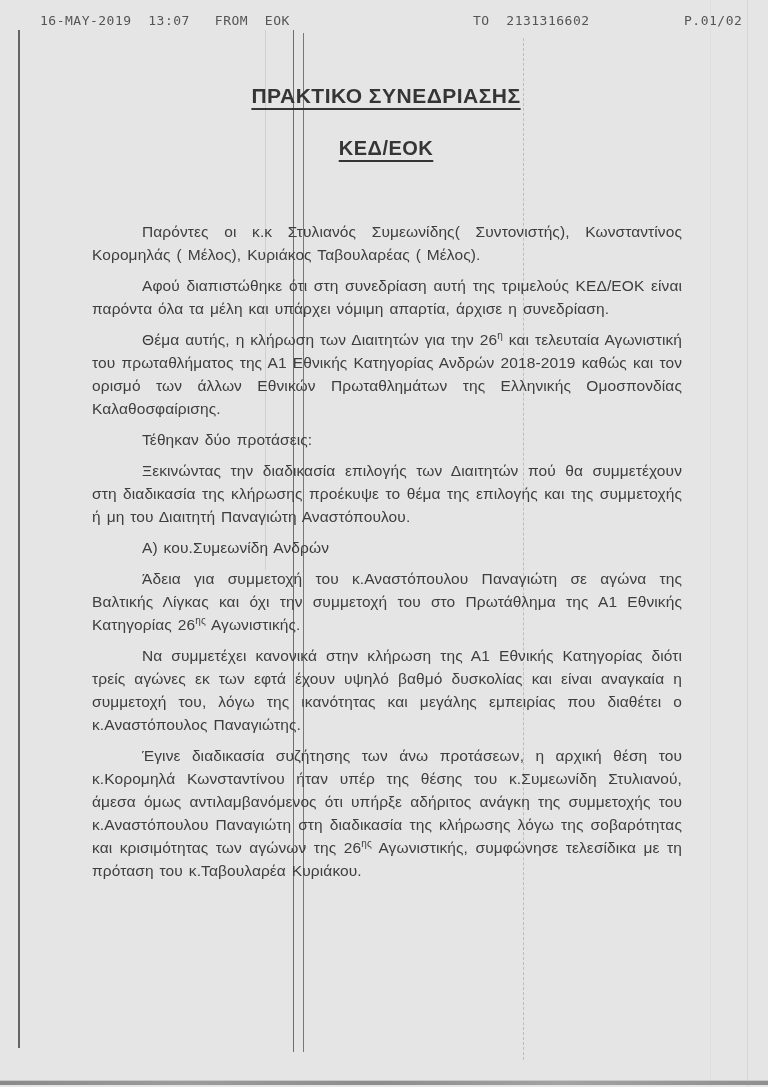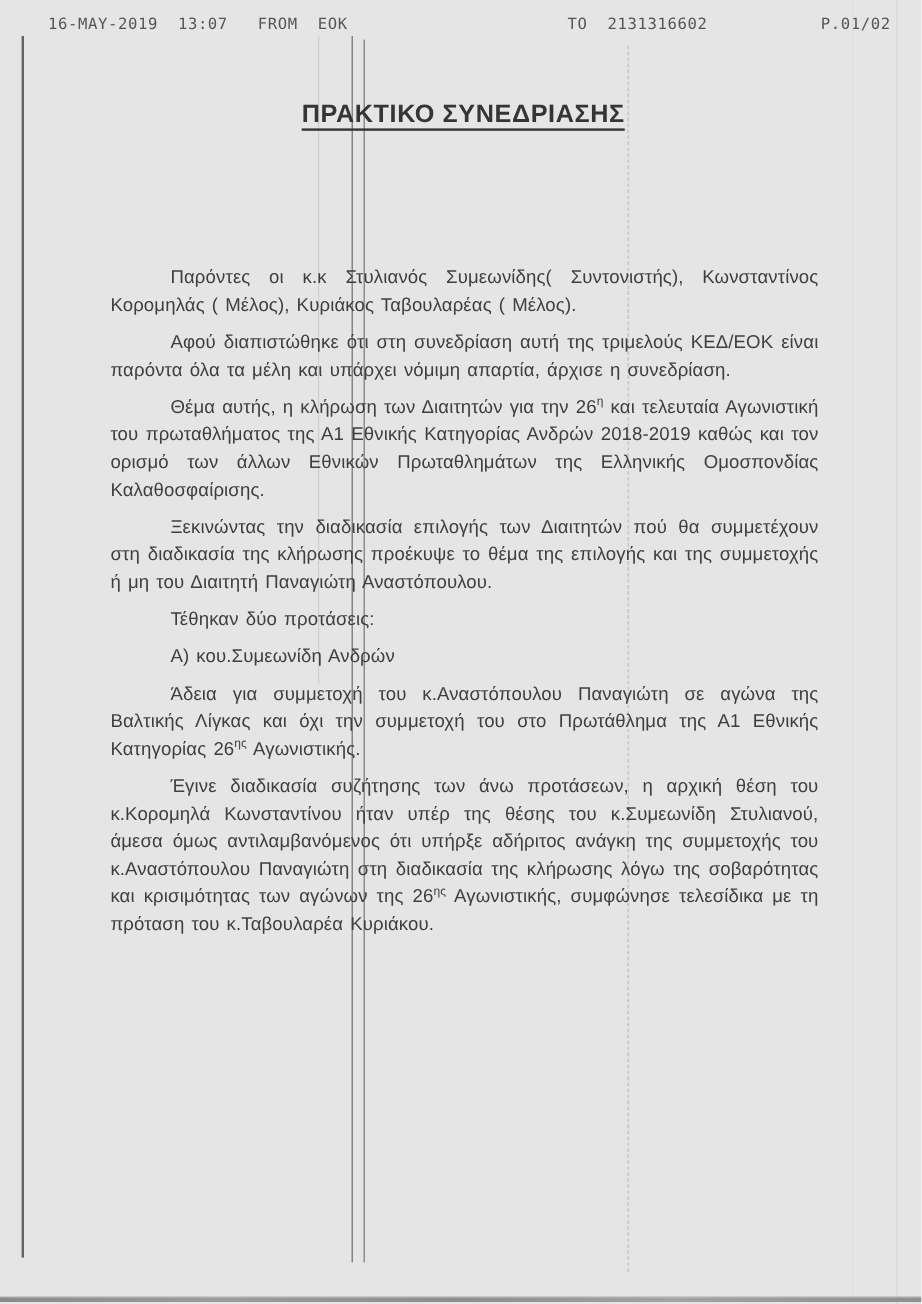--- a/index.html
+++ b/index.html
@@ -93,24 +93,26 @@
   <div class="artifact line-left"></div>
   <div class="artifact line-faint-a"></div>
   <div class="artifact line-mid-1"></div>
   <div class="artifact line-mid-2"></div>
   <div class="artifact line-dotted"></div>
   <div class="artifact line-right-1"></div>
   <div class="artifact line-right-2"></div>
   <div class="artifact bottom-band"></div>
 
   <div class="doc-title">ΠΡΑΚΤΙΚΟ ΣΥΝΕΔΡΙΑΣΗΣ</div>
+  <div class="doc-subtitle">ΚΕΔ/ΕΟΚ</div>
   <div class="doc-body">
       <p><span>Παρόντες οι κ.κ Στυλιανός Συμεωνίδης( Συντονιστής), Κωνσταντίνος Κορομηλάς ( Μέλος), Κυριάκος Ταβουλαρέας ( Μέλος).</span></p>
       <p><span>Αφού διαπιστώθηκε ότι στη συνεδρίαση αυτή της τριμελούς ΚΕΔ/ΕΟΚ είναι παρόντα όλα τα μέλη και υπάρχει νόμιμη απαρτία, άρχισε η συνεδρίαση.</span></p>
       <p><span>Θέμα αυτής, η κλήρωση των Διαιτητών για την 26</span><sup>η</sup><span> και τελευταία Αγωνιστική του πρωταθλήματος της Α1 Εθνικής Κατηγορίας Ανδρών 2018-2019 καθώς και τον ορισμό των άλλων Εθνικών Πρωταθλημάτων της Ελληνικής Ομοσπονδίας Καλαθοσφαίρισης.</span></p>
+      <p><span>Τέθηκαν δύο προτάσεις:</span></p>
       <p><span>Ξεκινώντας την διαδικασία επιλογής των Διαιτητών πού θα συμμετέχουν στη διαδικασία της κλήρωσης προέκυψε το θέμα της επιλογής και της συμμετοχής ή μη του Διαιτητή Παναγιώτη Αναστόπουλου.</span></p>
-      <p><span>Τέθηκαν δύο προτάσεις:</span></p>
       <p><span>Α) κου.Συμεωνίδη Ανδρών</span></p>
       <p><span>Άδεια για συμμετοχή του κ.Αναστόπουλου Παναγιώτη σε αγώνα της Βαλτικής Λίγκας και όχι την συμμετοχή του στο Πρωτάθλημα της Α1 Εθνικής Κατηγορίας 26</span><sup>ης</sup><span> Αγωνιστικής.</span></p>
+      <p><span>Να συμμετέχει κανονικά στην κλήρωση της Α1 Εθνικής Κατηγορίας διότι τρείς αγώνες εκ των εφτά έχουν υψηλό βαθμό δυσκολίας και είναι αναγκαία η συμμετοχή του, λόγω της ικανότητας και μεγάλης εμπειρίας που διαθέτει ο κ.Αναστόπουλος Παναγιώτης.</span></p>
       <p><span>Έγινε διαδικασία συζήτησης των άνω προτάσεων, η αρχική θέση του κ.Κορομηλά Κωνσταντίνου ήταν υπέρ της θέσης του κ.Συμεωνίδη Στυλιανού, άμεσα όμως αντιλαμβανόμενος ότι υπήρξε αδήριτος ανάγκη της συμμετοχής του κ.Αναστόπουλου Παναγιώτη στη διαδικασία της κλήρωσης λόγω της σοβαρότητας και κρισιμότητας των αγώνων της 26</span><sup>ης</sup><span> Αγωνιστικής, συμφώνησε τελεσίδικα με τη πρόταση του κ.Ταβουλαρέα Κυριάκου.</span></p>
     </div>
 
 </div>
 
 </body></html>

